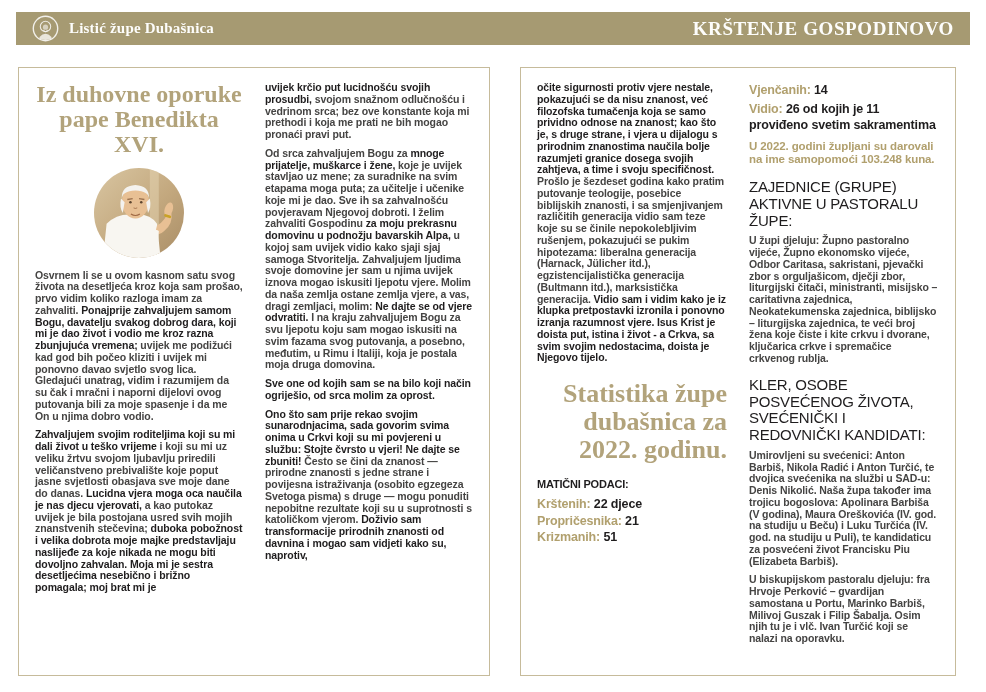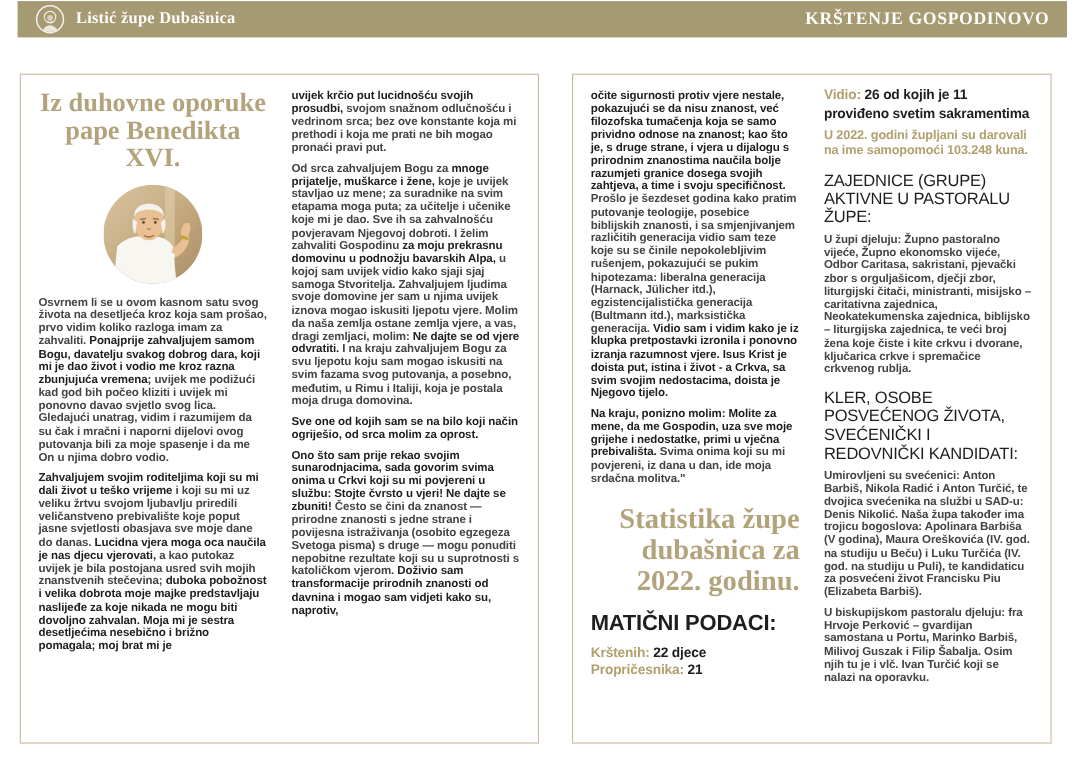--- a/index.html
+++ b/index.html
@@ -2,31 +2,31 @@
 <html><head>
 <meta charset="utf-8">
 <style>
   * { margin:0; padding:0; box-sizing:border-box; }
   html,body { background:#ffffff; }
   body { width:986px; height:692px; overflow:hidden; font-family:"Liberation Sans", sans-serif; }
   .page { position:relative; width:986px; height:692px; background:#fff; }
 
   
   .masthead {
-    position:absolute; top:1px; left:16px; width:954px; height:33px;
+    position:absolute; top:12px; left:16px; width:954px; height:33px;
     background:#a69a72; display:flex; align-items:center; padding:0 16px;
   }
   .logo-wrap { width:27px; height:27px; flex:0 0 auto; }
   .brand {
     font-family:"Liberation Serif", serif; font-weight:bold; color:#fdfdfb;
     font-size:15px; margin-left:10px; letter-spacing:.2px;
   }
   .issue-title {
     margin-left:auto; font-family:"Liberation Serif", serif; font-weight:bold;
-    color:#fdfdfb; font-size:16px; letter-spacing:.6px;
+    color:#fdfdfb; font-size:19px; letter-spacing:.6px;
   }
 
   
   .content { position:absolute; top:67px; left:18px; display:flex; gap:30px; }
   .box {
     border:1.5px solid #c6bb9b; background:#fff; height:609px;
     display:flex; gap:22px; padding:10px 16px 8px 16px; overflow:hidden;
   }
   .box1 { width:472px; }
   .box2 { width:436px; }
@@ -44,21 +44,21 @@
   }
   .photo-wrap { width:90px; height:90px; margin:2px auto 12px auto; }
   .stat-title {
     font-family:"Liberation Serif", serif; font-weight:bold; color:#b2a37b;
     text-align:right; font-size:26px; line-height:1.08; margin:16px 0 14px 0;
   }
   .section-heading {
     font-size:15px; font-weight:normal; color:#1f1d1e; line-height:1.12;
     letter-spacing:-.2px; margin:12px 0 6px 0; text-transform:none;
   }
-  .matheading { font-size:20px; font-weight:bold; color:#1f1d1e; margin:2px 0 6px 0; letter-spacing:-.2px; }
+  .matheading { font-size:11px; font-weight:bold; color:#1f1d1e; margin:2px 0 6px 0; letter-spacing:-.2px; }
   .stat-row { font-size:12.5px; font-weight:bold; line-height:1.32; letter-spacing:-.15px; }
   .stat-label { color:#b1a06e; }
   .stat-value { color:#1f1d1e; }
   .stat-row.wraprow { margin-bottom:2px; }
   .gold-note {
     font-size:11.5px; font-weight:bold; color:#b1a06e; line-height:1.2;
     letter-spacing:-.1px; margin:6px 0 4px 0;
   }
   .clergy-para { margin-bottom:7px; }
 </style>
@@ -131,34 +131,41 @@
           <div class="para"><b>Sve one od kojih sam se na bilo koji način ogriješio, od srca molim za oprost.</b></div>
           <div class="para"><b>Ono što sam prije rekao svojim sunarodnjacima, sada govorim svima onima u Crkvi koji su mi povjereni u službu: Stojte čvrsto u vjeri! Ne dajte se zbuniti!</b> Često se čini da znanost — prirodne znanosti s jedne strane i povijesna istraživanja (osobito egzegeza Svetoga pisma) s druge — mogu ponuditi nepobitne rezultate koji su u suprotnosti s katoličkom vjerom. <b>Doživio sam transformacije prirodnih znanosti od davnina i mogao sam vidjeti kako su, naprotiv,</b></div>
         </div>
       </div>
     </div>
 
     <div class="box box2">
       <div class="col">
         <div class="body-text" style="padding-top:4px;">
           <div class="para"><b>očite sigurnosti protiv vjere nestale, pokazujući se da nisu znanost, već filozofska tumačenja koja se samo prividno odnose na znanost; kao što je, s druge strane, i vjera u dijalogu s prirodnim znanostima naučila bolje razumjeti granice dosega svojih zahtjeva, a time i svoju specifičnost.</b> Prošlo je šezdeset godina kako pratim putovanje teologije, posebice biblijskih znanosti, i sa smjenjivanjem različitih generacija vidio sam teze koje su se činile nepokolebljivim rušenjem, pokazujući se pukim hipotezama: liberalna generacija (Harnack, Jülicher itd.), egzistencijalistička generacija (Bultmann itd.), marksistička generacija. <b>Vidio sam i vidim kako je iz klupka pretpostavki izronila i ponovno izranja razumnost vjere. Isus Krist je doista put, istina i život - a Crkva, sa svim svojim nedostacima, doista je Njegovo tijelo.</b></div>
-          <div class="para"><b>Na kraju, ponizno molim: Molite za mene, da me Gospodin, uza sve moje grijehe i nedostatke, primi u vječna prebivališta.</b> Svima onima koji su mi povjereni, iz dana u dan, ide moja srdačna molitva."</div>
         </div>
         <div class="stat-title">Statistika župe dubašnica za 2022. godinu.</div>
         <div class="matheading">MATIČNI PODACI:</div>
         <div class="stat-row">
           <span class="stat-label">Krštenih:</span>
           <span class="stat-value">22 djece</span>
         </div>
         <div class="stat-row">
           <span class="stat-label">Propričesnika:</span>
           <span class="stat-value">21</span>
         </div>
+        <div class="stat-row">
+          <span class="stat-label">Krizmanih:</span>
+          <span class="stat-value">51</span>
+        </div>
       </div>
       <div class="col">
+        <div class="stat-row wraprow" style="padding-top:4px;">
+          <span class="stat-label">Vjenčanih:</span>
+          <span class="stat-value">14</span>
+        </div>
         <div class="stat-row wraprow">
           <span class="stat-label">Vidio:</span>
           <span class="stat-value">26 od kojih je 11 proviđeno svetim sakramentima</span>
         </div>
         <div class="gold-note">U 2022. godini župljani su darovali na ime samopomoći 103.248 kuna.</div>
         <div class="section-heading">ZAJEDNICE (GRUPE) AKTIVNE U PASTORALU ŽUPE:</div>
         <div class="body-text">
           <div class="para">U župi djeluju: Župno pastoralno vijeće, Župno ekonomsko vijeće, Odbor Caritasa, sakristani, pjevački zbor s orguljašicom, dječji zbor, liturgijski čitači, ministranti, misijsko – caritativna zajednica, Neokatekumenska zajednica, biblijsko – liturgijska zajednica, te veći broj žena koje čiste i kite crkvu i dvorane, ključarica crkve i spremačice crkvenog rublja.</div>
         </div>
         <div class="section-heading">KLER, OSOBE POSVEĆENOG ŽIVOTA, SVEĆENIČKI I REDOVNIČKI KANDIDATI:</div>

